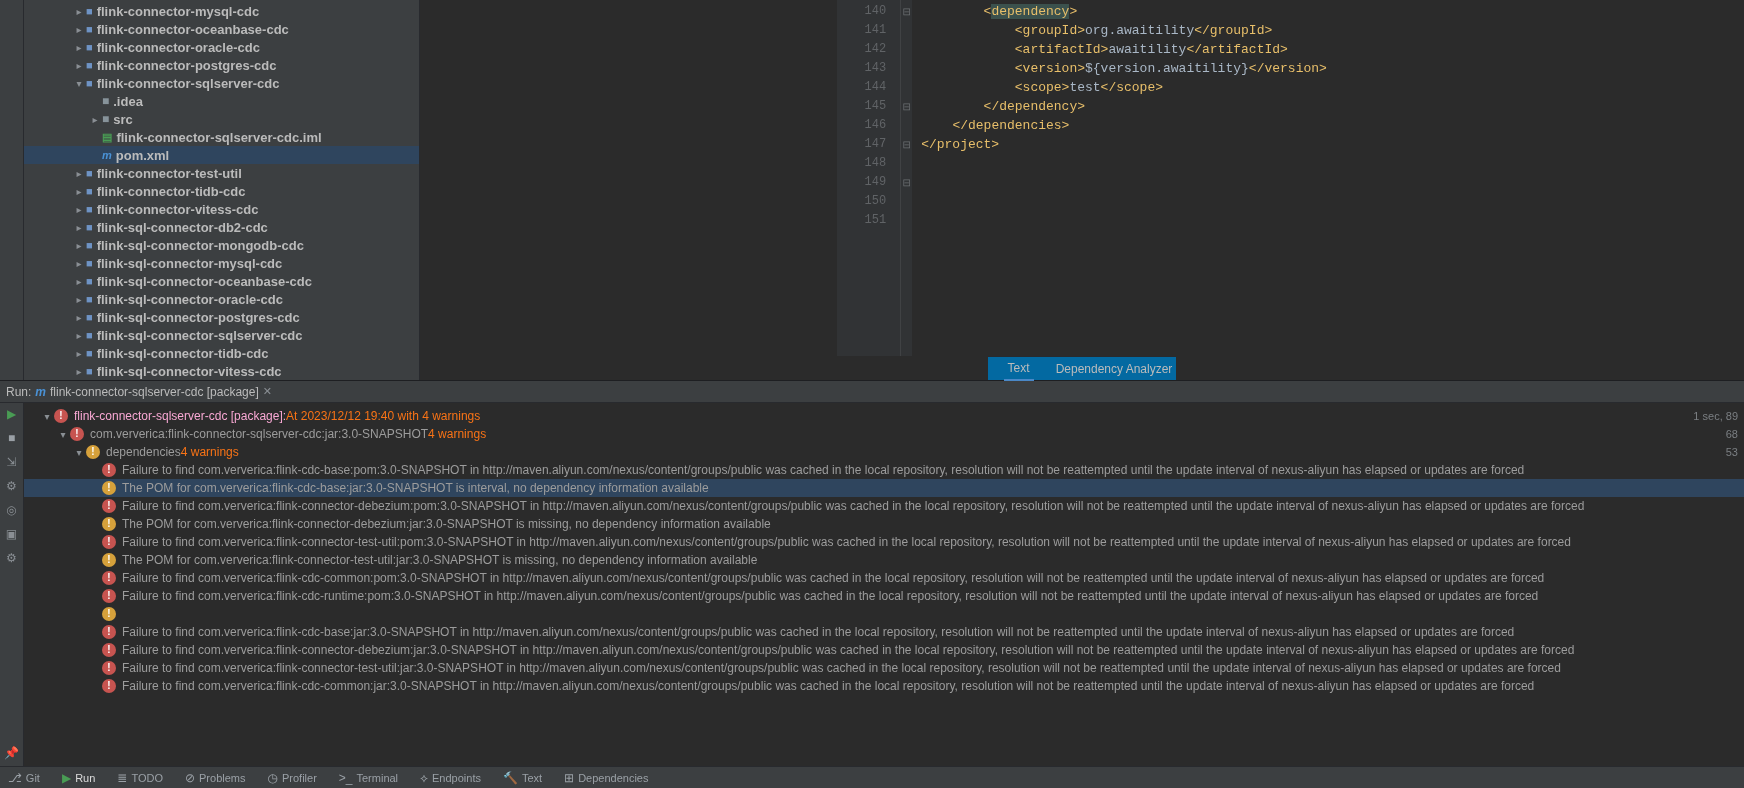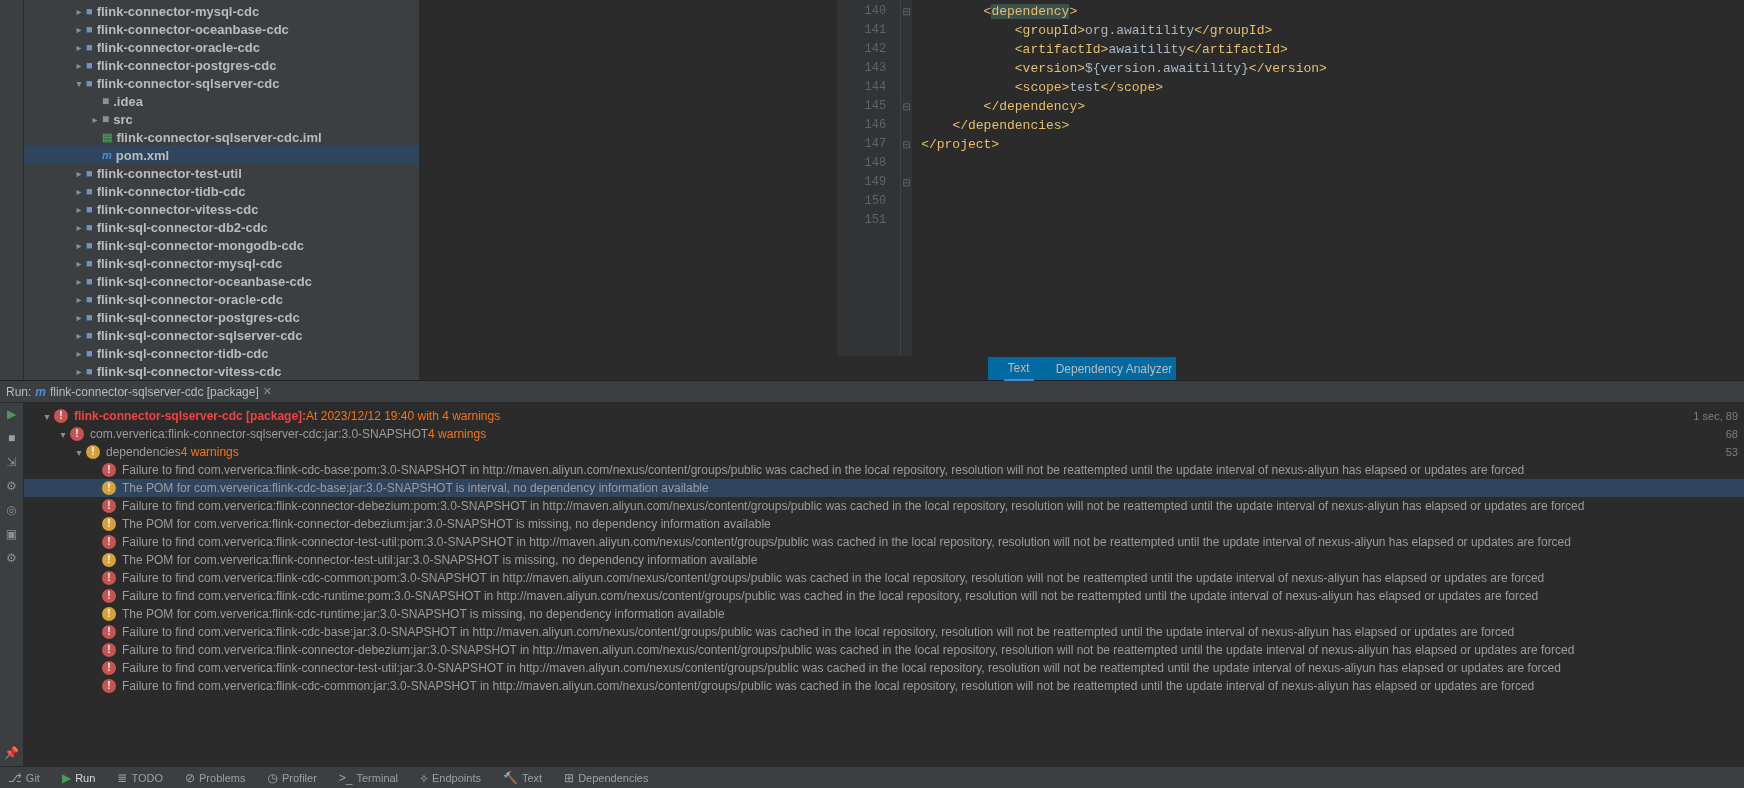--- a/index.html
+++ b/index.html
@@ -348,21 +348,21 @@
         <span>⚙</span>
         <span>◎</span>
         <span>▣</span>
         <span>⚙</span>
         <span style="margin-top:auto;margin-bottom:6px">📌</span>
       </div>
       <div class="run-tree" id="run-tree">
           <div class="log-row" style="padding-left: 16px;">
             <span class="arrow">▾</span>
             <span class="ic err">!</span>
-            <span style="color:#ef4444;font-weight:700">flink-connector-sqlserver-cdc [package]:</span> 
+            <span style="color:#f9a8d4;font-weight:400">flink-connector-sqlserver-cdc [package]:</span> 
             <span class="gray">At 2023/12/12 19:40 with 4 warnings</span>
             <span class="run-meta">1 sec, 89</span>
           </div>
           <div class="log-row" style="padding-left: 32px;">
             <span class="arrow">▾</span>
             <span class="ic err">!</span>
             <span>com.ververica:flink-connector-sqlserver-cdc:jar:3.0-SNAPSHOT</span>  
             <span class="gray">4 warnings</span>
             <span class="run-meta">68</span>
           </div>
@@ -409,21 +409,20 @@
             <span>Failure to find com.ververica:flink-cdc-common:pom:3.0-SNAPSHOT in http://maven.aliyun.com/nexus/content/groups/public was cached in the local repository, resolution will not be reattempted until the update interval of nexus-aliyun has elapsed or updates are forced</span>
           </div>
           <div class="log-row" style="padding-left: 64px;">
             <span class="arrow"></span>
             <span class="ic err">!</span>
             <span>Failure to find com.ververica:flink-cdc-runtime:pom:3.0-SNAPSHOT in http://maven.aliyun.com/nexus/content/groups/public was cached in the local repository, resolution will not be reattempted until the update interval of nexus-aliyun has elapsed or updates are forced</span>
           </div>
           <div class="log-row" style="padding-left: 64px;">
             <span class="arrow"></span>
             <span class="ic warn">!</span>
-            <span>The POM for com.ververica:flink-cdc-runtime:jar:3.0-SNAPSHOT is missing, no dependency information available</span>
           </div>
           <div class="log-row" style="padding-left: 64px;">
             <span class="arrow"></span>
             <span class="ic err">!</span>
             <span>Failure to find com.ververica:flink-cdc-base:jar:3.0-SNAPSHOT in http://maven.aliyun.com/nexus/content/groups/public was cached in the local repository, resolution will not be reattempted until the update interval of nexus-aliyun has elapsed or updates are forced</span>
           </div>
           <div class="log-row" style="padding-left: 64px;">
             <span class="arrow"></span>
             <span class="ic err">!</span>
             <span>Failure to find com.ververica:flink-connector-debezium:jar:3.0-SNAPSHOT in http://maven.aliyun.com/nexus/content/groups/public was cached in the local repository, resolution will not be reattempted until the update interval of nexus-aliyun has elapsed or updates are forced</span>

